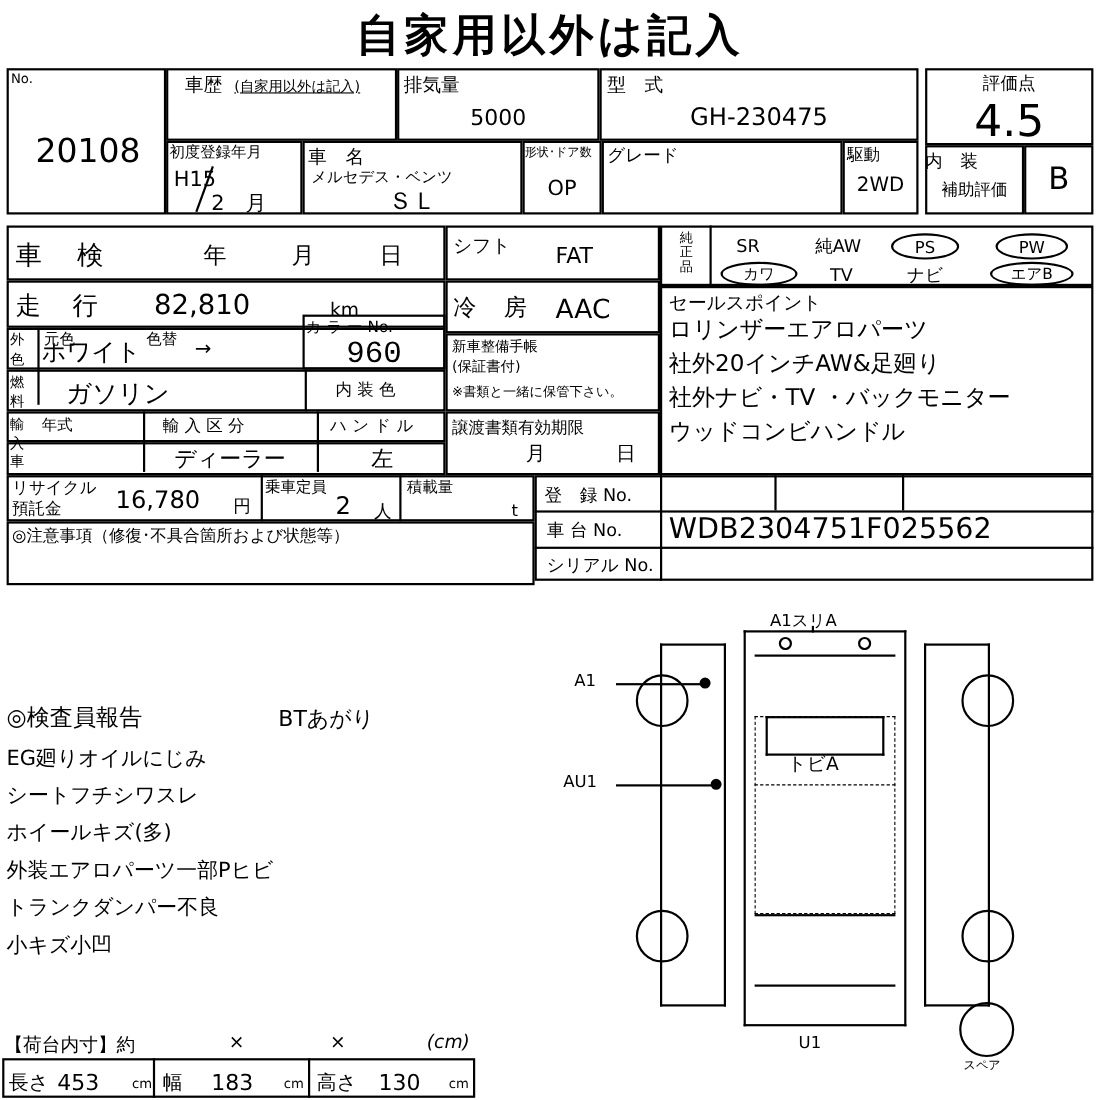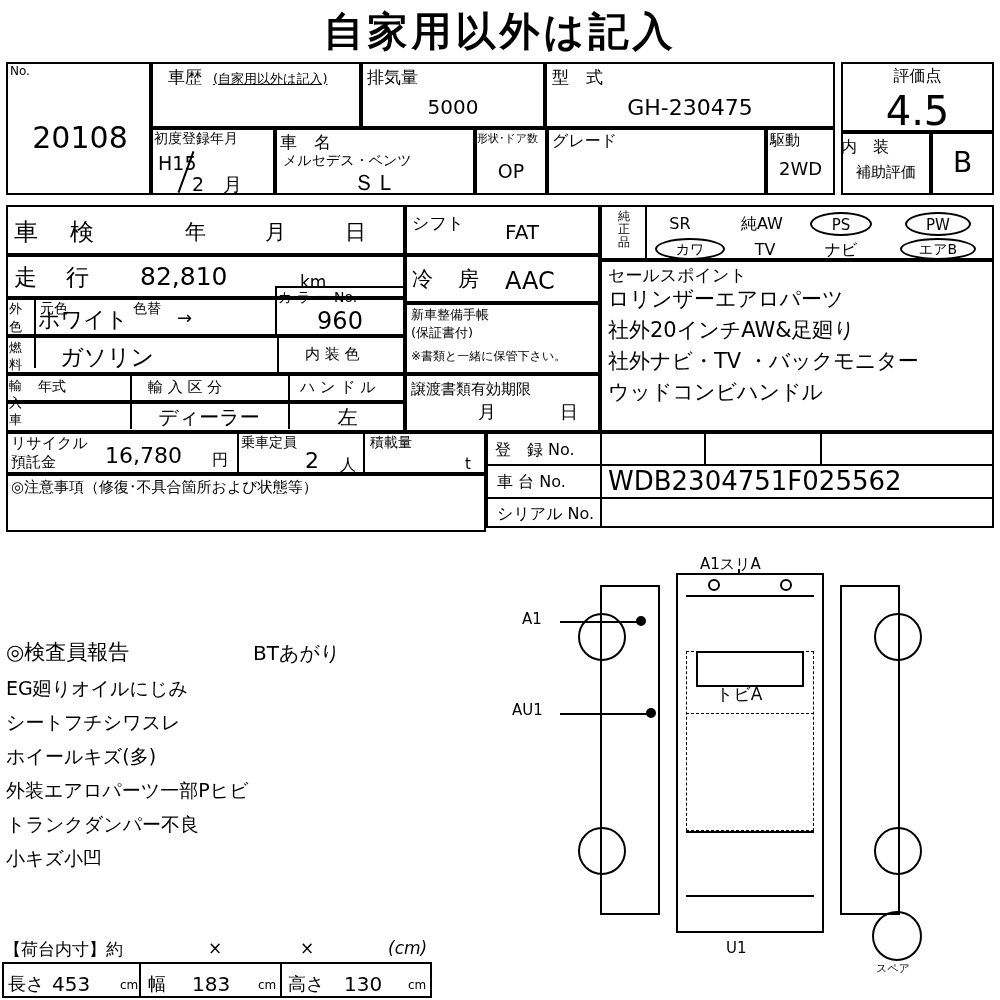--- a/index.html
+++ b/index.html
@@ -113,21 +113,21 @@
   <div class="bxt" style="left:6px;top:298px;width:30px;height:70px;border-right:2px solid #000;"></div>
   <div class="lbl" style="left:9px;top:300px;font-size:13px;">外</div>
   <div class="lbl" style="left:9px;top:318px;font-size:13px;">色</div>
   <div class="lbl" style="left:40px;top:300px;font-size:14px;">元色</div>
   <div class="lbl" style="left:133px;top:300px;font-size:14px;">色替</div>
   <div class="val" style="left:38px;top:305px;font-size:22px;">ホワイト</div>
   <div class="val" style="left:177px;top:307px;font-size:18px;">→</div>
 
   <div class="bxt" style="left:275px;top:286px;width:130px;height:50px;border:2px solid #000;"></div>
   <div class="lbl" style="left:278px;top:289px;font-size:14px;">カ ラ ー No.</div>
-  <div class="val" style="left:275px;top:307px;width:130px;text-align:center;font-size:24px;">960</div>
+  <div class="val" style="left:275px;top:307px;width:130px;text-align:center;font-size:28px;font-family:Liberation Mono, monospace;">960</div>
 
   <div class="bx" style="left:6px;top:336px;width:399px;height:38px;"></div>
   <div class="lbl" style="left:9px;top:339px;font-size:13px;">燃</div>
   <div class="lbl" style="left:9px;top:356px;font-size:13px;">料</div>
   <div class="val" style="left:60px;top:342px;font-size:23px;">ガソリン</div>
   <div class="line" style="left:277px;top:336px;width:2px;height:38px;"></div>
   <div class="lbl" style="left:305px;top:345px;font-size:15px;">内 装 色</div>
 
   <div class="bx" style="left:6px;top:374px;width:399px;height:28px;"></div>
   <div class="lbl" style="left:9px;top:377px;font-size:13px;">輸</div>

